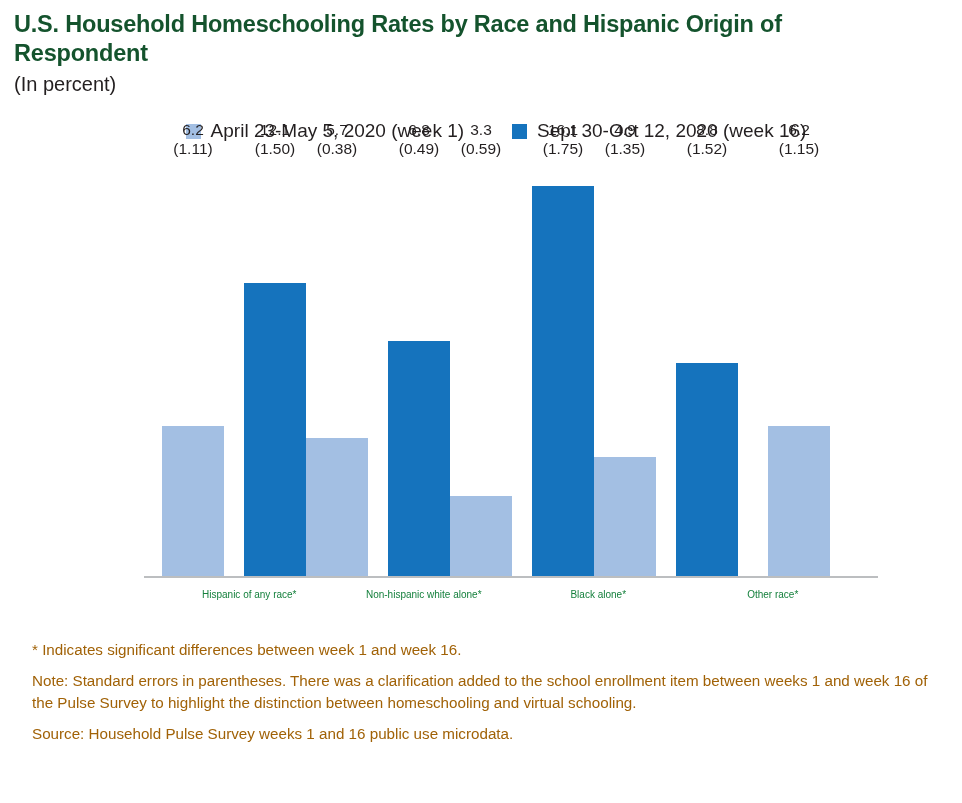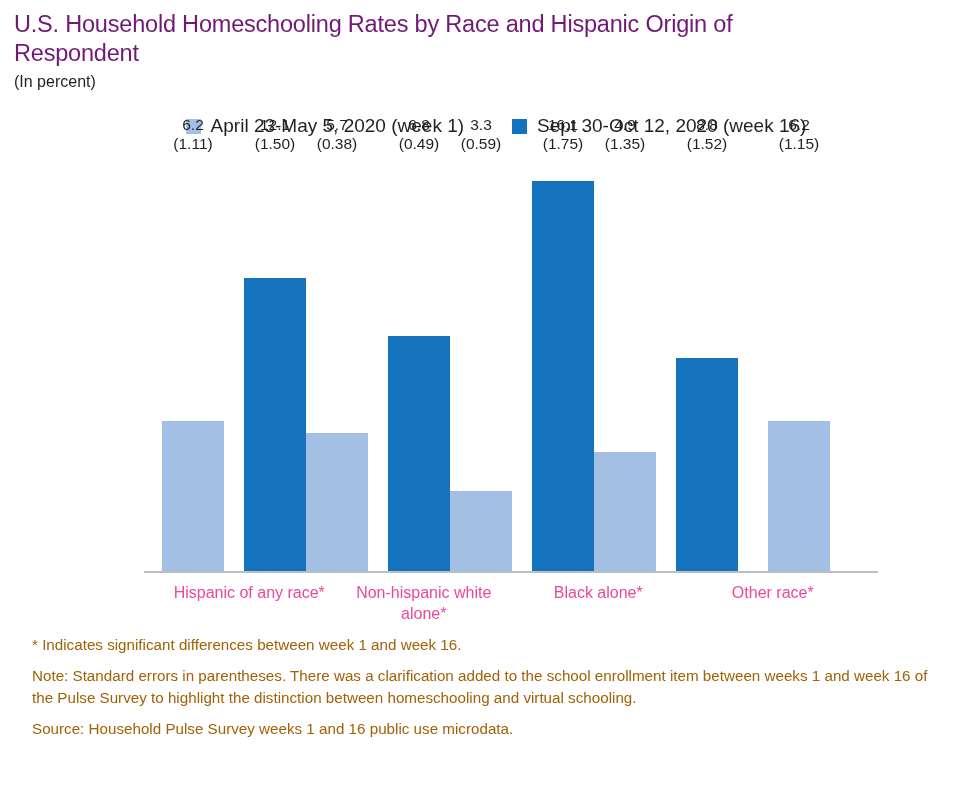--- a/index.html
+++ b/index.html
@@ -15,30 +15,30 @@
     overflow: hidden;
   }
   .page {
     position: relative;
     width: 962px;
     height: 803px;
     box-sizing: border-box;
     padding: 10px 14px 0 14px;
   }
   .chart-title {
-    color: #701a75;
+    color: #14532d;
     font-size: 23.5px;
-    font-weight: normal;
+    font-weight: bold;
     line-height: 1.22;
     letter-spacing: -0.2px;
     max-width: 800px;
     margin: 0;
   }
   .chart-subtitle {
-    font-size: 16px;
+    font-size: 20px;
     color: #231f20;
     margin-top: 6px;
     font-weight: normal;
   }
   .legend {
     margin-top: 24px;
     display: flex;
     justify-content: center;
     align-items: center;
     gap: 48px;
@@ -114,23 +114,23 @@
   .cat-labels {
     display: flex;
     padding-left: 130px;
     padding-right: 70px;
     box-sizing: border-box;
     margin-top: 10px;
   }
   .cat-label {
     flex: 1 1 0;
     text-align: center;
-    font-size: 16px;
+    font-size: 10px;
     line-height: 1.3;
-    color: #ec4899;
+    color: #15803d;
   }
   .footnotes {
     margin-top: 30px;
     padding: 0 18px;
     font-size: 15.2px;
     line-height: 1.45;
     color: #a16207;
   }
   .footnotes p {
     margin: 0 0 9px 0;

